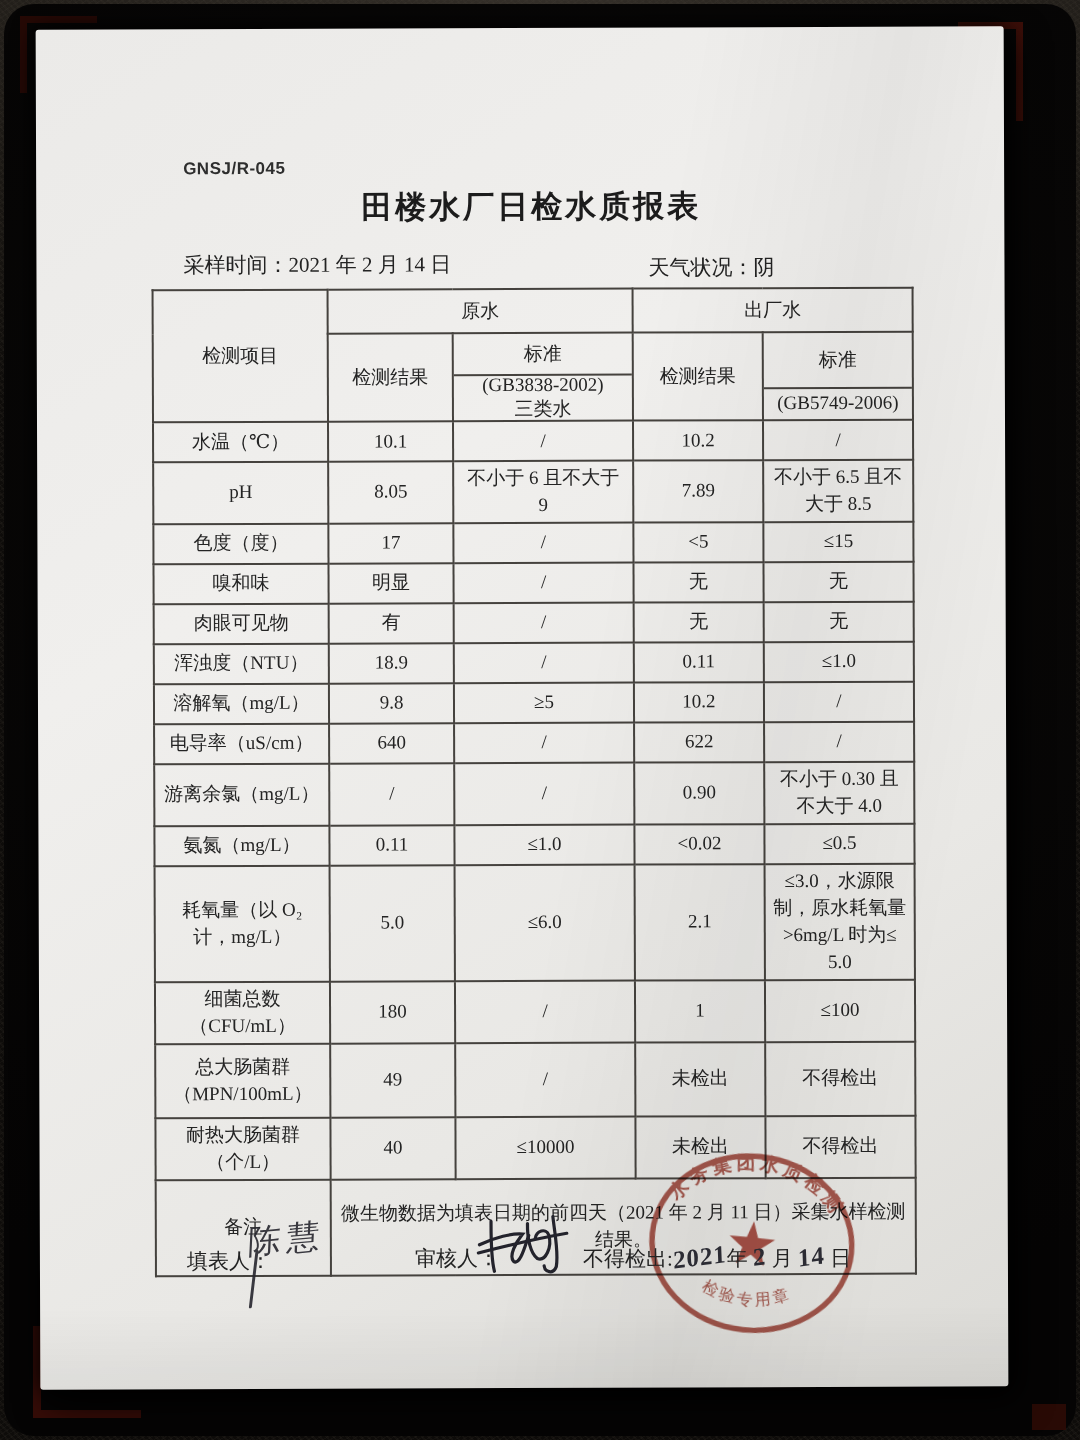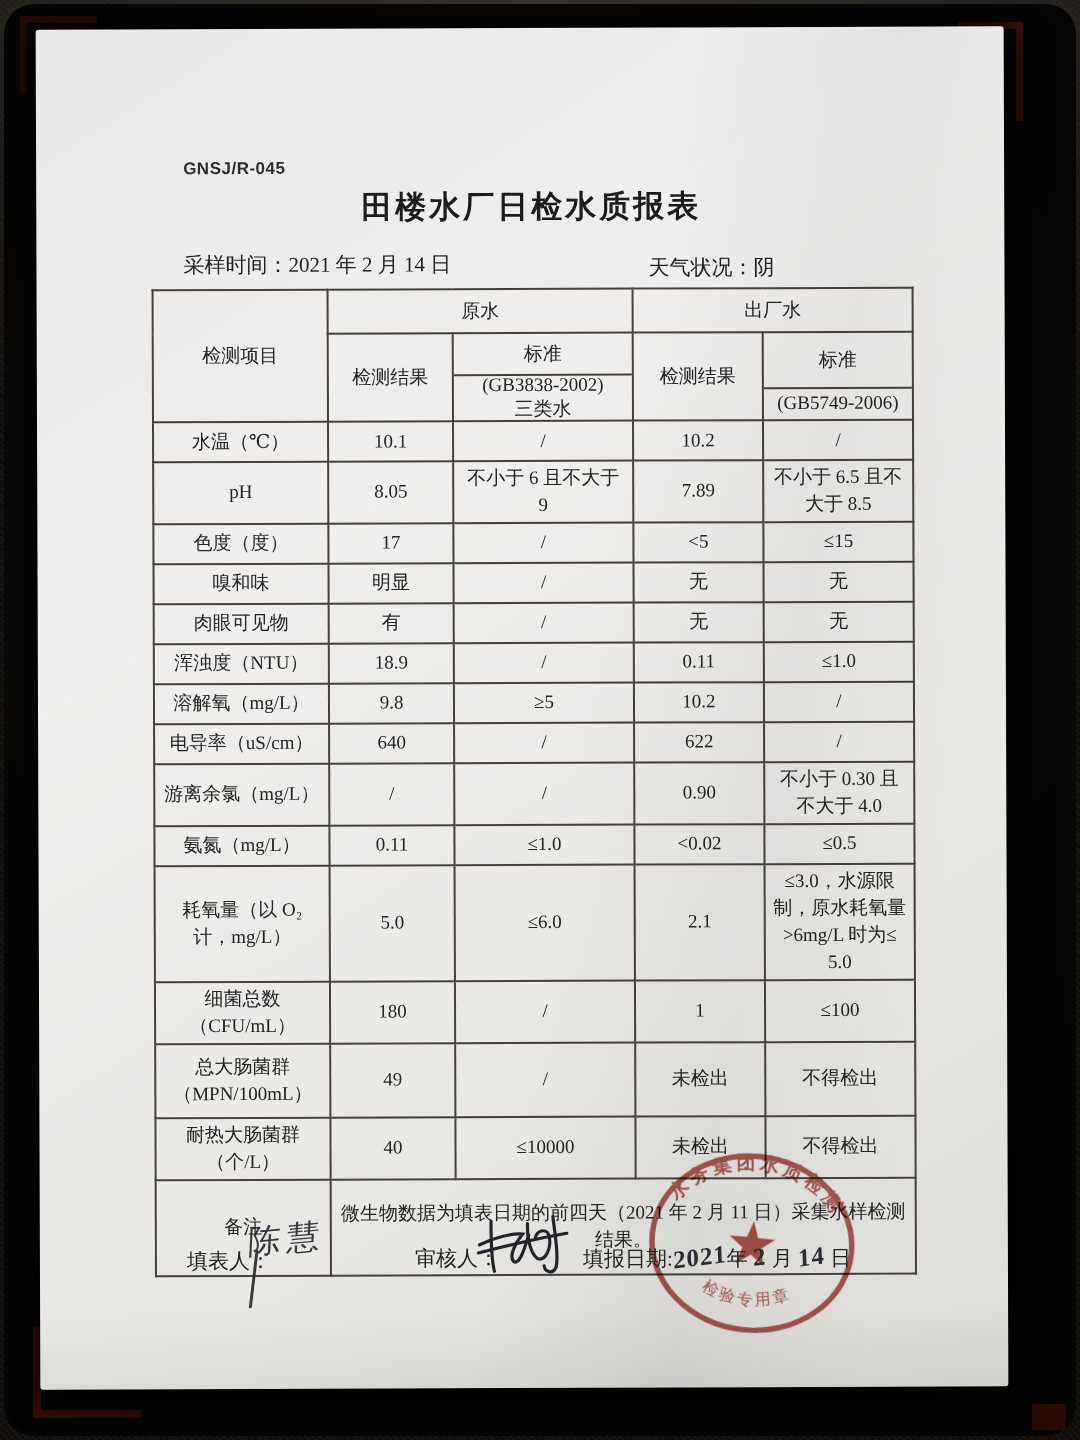--- a/index.html
+++ b/index.html
@@ -257,21 +257,21 @@
       <g fill="none" stroke="#23232c" stroke-width="3.2" stroke-linecap="round" transform="rotate(-6 52 36)">
         <path d="M22,8 C20,26 18,44 20,58"></path>
         <path d="M8,30 C24,24 42,22 52,24 C44,32 36,44 40,50 C46,56 54,34 58,26"></path>
         <path d="M58,14 C56,30 58,44 64,50 C72,54 80,40 78,28 C76,20 66,22 64,30"></path>
         <path d="M84,10 C84,28 86,46 82,60 C78,68 70,64 70,58"></path>
         <path d="M6,38 C34,34 66,30 96,28"></path>
       </g>
     </svg>
 
     <span class="label date-line">
-      <span>填报日期:</span><span class="hw">2021</span><span>年</span>&nbsp;<span class="hw">2</span>&nbsp;<span>月</span>&nbsp;<span class="hw">14</span>&nbsp;<span>日</span>
+      <span>不得检出:</span><span class="hw">2021</span><span>年</span>&nbsp;<span class="hw">2</span>&nbsp;<span>月</span>&nbsp;<span class="hw">14</span>&nbsp;<span>日</span>
     </span>
   </div>
 
   <svg class="stamp" viewBox="0 0 216 196">
     <defs>
       <path id="arcTop" d="M 18 100 A 90 76 0 0 1 198 100" fill="none"></path>
       <path id="arcBottom" d="M 48 138 A 74 52 0 0 0 168 138" fill="none"></path>
     </defs>
     <ellipse cx="108" cy="98" rx="100" ry="87" fill="none" stroke="#a8483c" stroke-width="5.5"></ellipse>
     <polygon fill="#ab4135" transform="translate(108,100) scale(1.2)" points="0,-20 4.7,-6.47 19.02,-6.18 7.6,2.47 11.76,16.18 0,8 -11.76,16.18 -7.6,2.47 -19.02,-6.18 -4.7,-6.47"></polygon>

